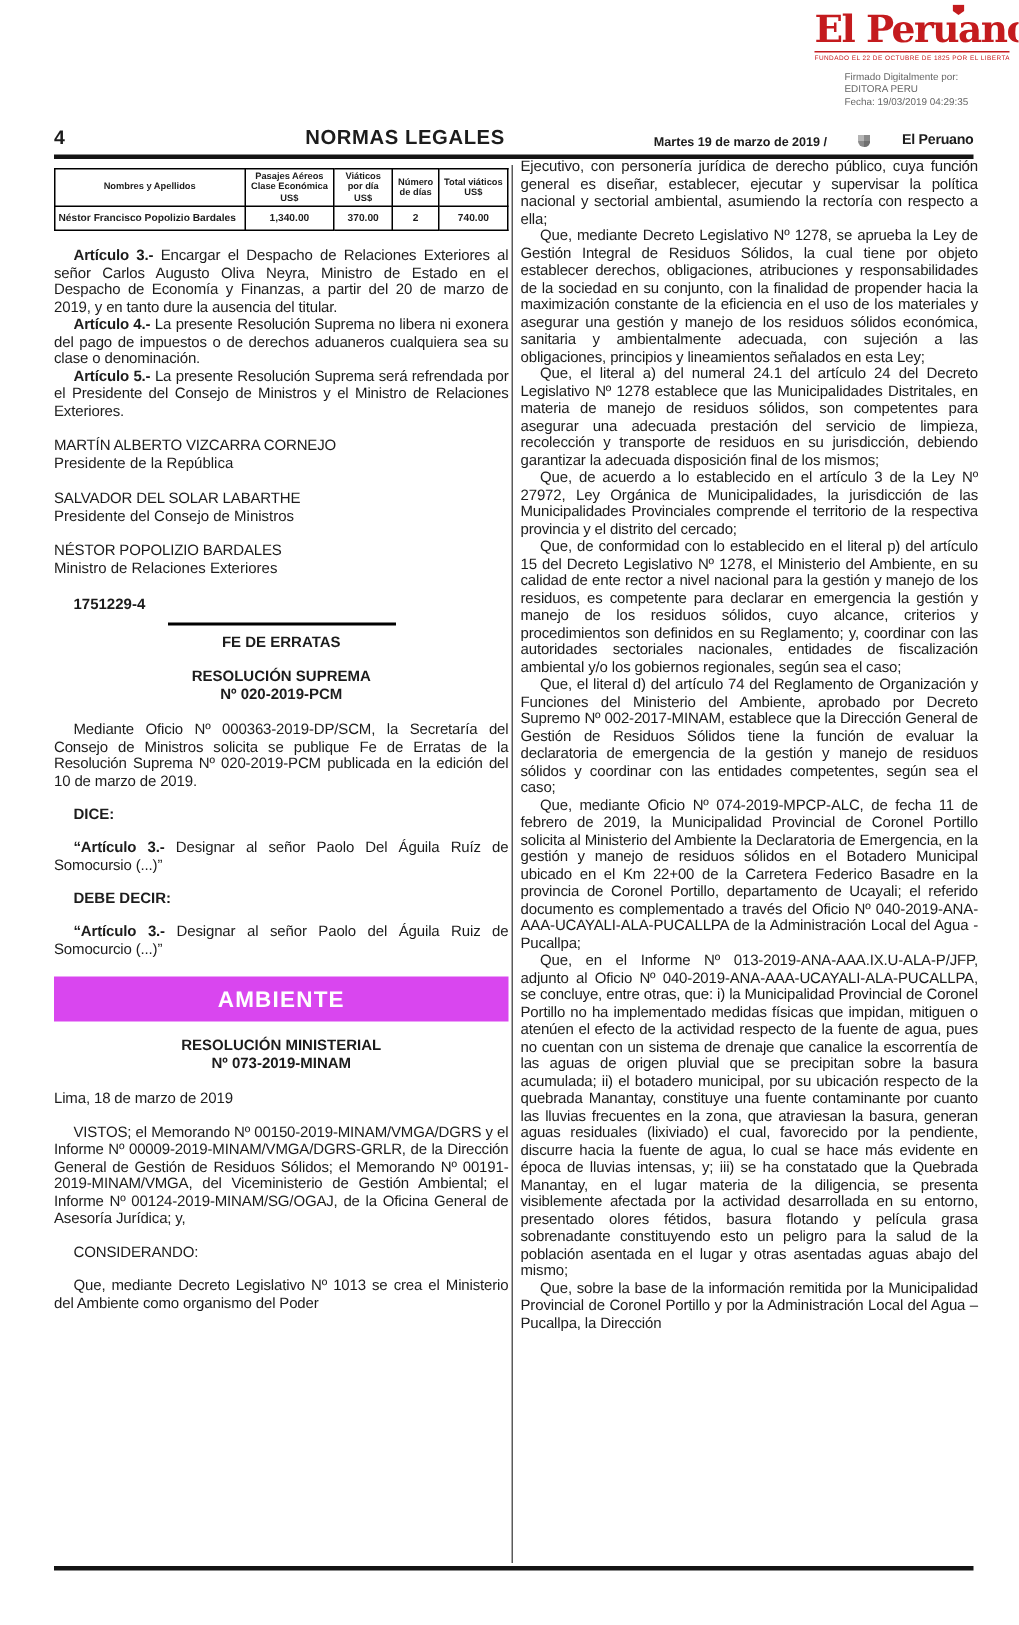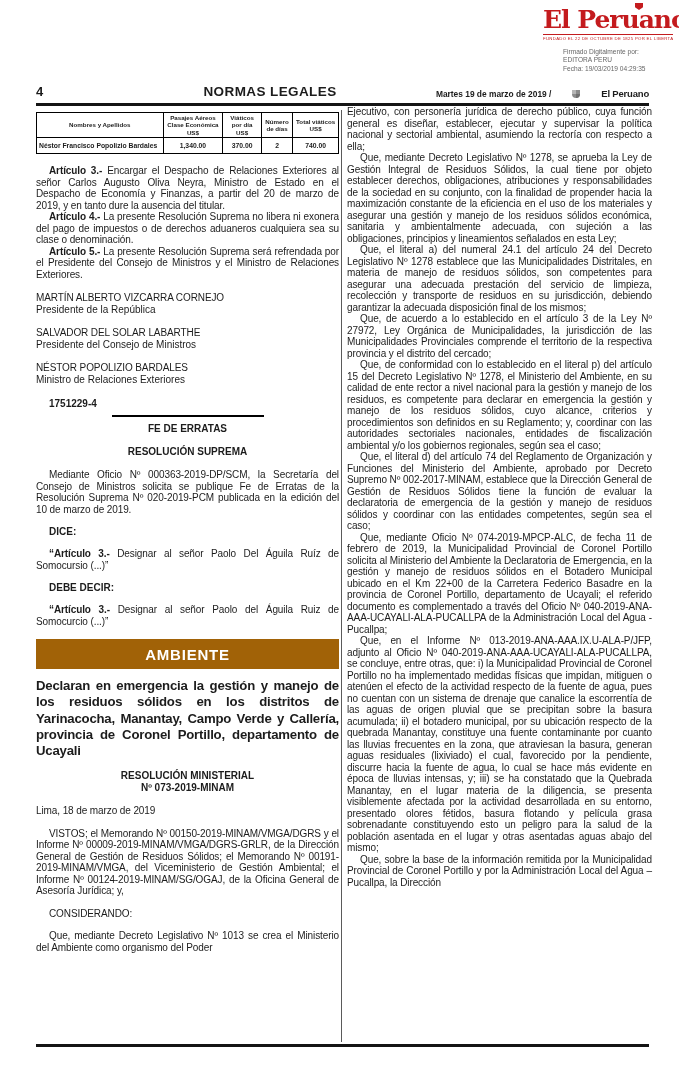--- a/index.html
+++ b/index.html
@@ -48,21 +48,21 @@
   table.viaticos td.name{text-align:left;}
   
   .sig{margin-top:12px;font-size:10px;line-height:11.5px;}
   .sig .nm{letter-spacing:-.1px;}
   .docid{margin-top:13px;font-weight:bold;font-size:10px;text-indent:13px;}
   
   .divider{width:152px;height:0;border-top:2px solid #000;margin:6px auto 0;}
   .center-bold{text-align:center;font-weight:bold;font-size:10px;line-height:12px;}
   .label-bold{font-weight:bold;font-size:10px;text-indent:13px;}
   
-  .ambiente-banner{background:#a16207;color:#fff;text-align:center;font-weight:bold;
+  .ambiente-banner{background:#d946ef;color:#fff;text-align:center;font-weight:bold;
     font-size:15px;letter-spacing:.8px;padding:7px 0 6px;margin-top:12px;}
   .decl-title{font-weight:bold;font-size:13.2px;line-height:16.2px;text-align:justify;
     letter-spacing:-.2px;margin-top:9px;}
 </style>
 </head>
 <body>
 
 <div class="masthead">
   <div class="logo">
     <span class="crest"></span>
@@ -128,34 +128,34 @@
     <div class="nm">NÉSTOR POPOLIZIO BARDALES</div>
     <div>Ministro de Relaciones Exteriores</div>
   </div>
 
   <div class="docid">1751229-4</div>
 
   <div class="divider"></div>
   <div class="center-bold gap-s">FE DE ERRATAS</div>
   <div class="center-bold gap-m">
     <div>RESOLUCIÓN SUPREMA</div>
+    <div>Nº 020-2019-PCM</div>
   </div>
 
   <p class="para gap-m">Mediante Oficio Nº 000363-2019-DP/SCM, la Secretaría del Consejo de Ministros solicita se publique Fe de Erratas de la Resolución Suprema Nº 020-2019-PCM publicada en la edición del 10 de marzo de 2019.</p>
 
   <div class="label-bold gap-m">DICE:</div>
   <p class="para gap-m"><b>“Artículo 3.-</b><span> Designar al señor Paolo Del Águila Ruíz de Somocursio (...)”</span></p>
 
   <div class="label-bold gap-m">DEBE DECIR:</div>
   <p class="para gap-m"><b>“Artículo 3.-</b><span> Designar al señor Paolo del Águila Ruiz de Somocurcio (...)”</span></p>
 
 
   <div class="ambiente-banner">AMBIENTE</div>
 
-  <div class="decl-title">Declaran en emergencia la gestión y manejo de los residuos sólidos en los distritos de Yarinacocha, Manantay, Campo Verde y Callería, provincia de Coronel Portillo, departamento de Ucayali</div>
 
   <div class="center-bold gap-m">
     <div>RESOLUCIÓN MINISTERIAL</div>
     <div>Nº 073-2019-MINAM</div>
   </div>
 
   <p class="para noindent gap-m">Lima, 18 de marzo de 2019</p>
 
   <p class="para gap-m">VISTOS; el Memorando Nº 00150-2019-MINAM/VMGA/DGRS y el Informe Nº 00009-2019-MINAM/VMGA/DGRS-GRLR, de la Dirección General de Gestión de Residuos Sólidos; el Memorando Nº 00191-2019-MINAM/VMGA, del Viceministerio de Gestión Ambiental; el Informe Nº 00124-2019-MINAM/SG/OGAJ, de la Oficina General de Asesoría Jurídica; y,</p>
 

